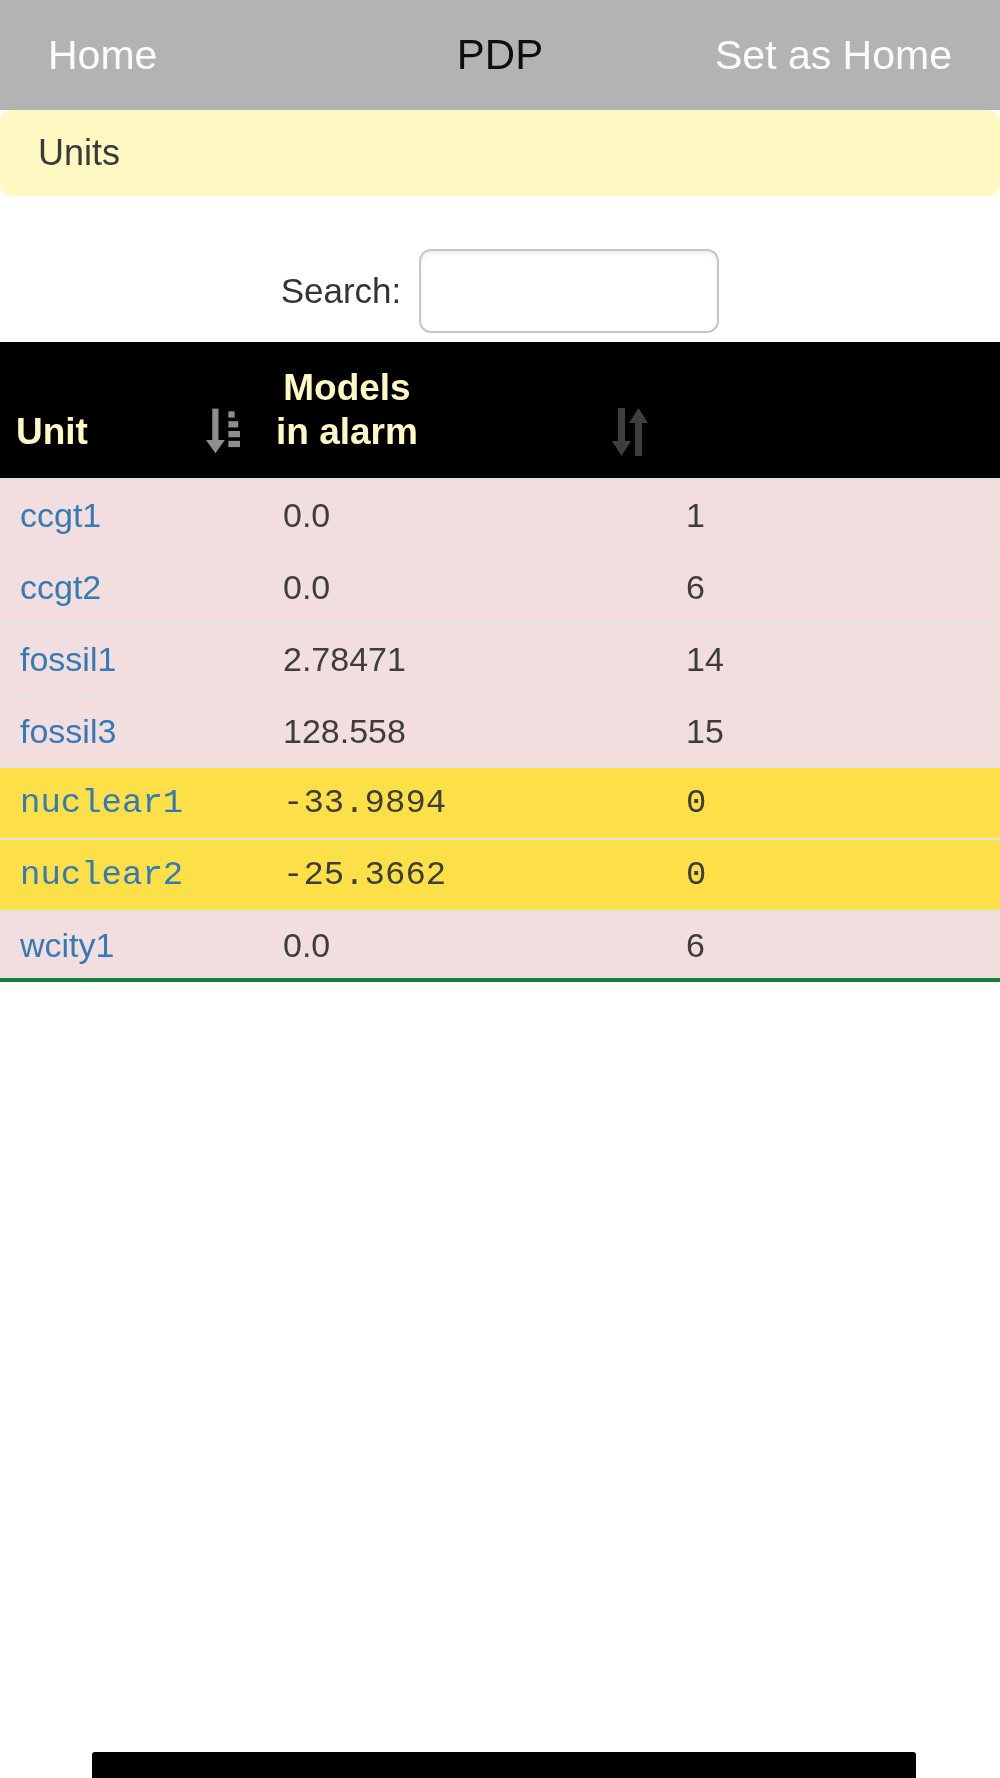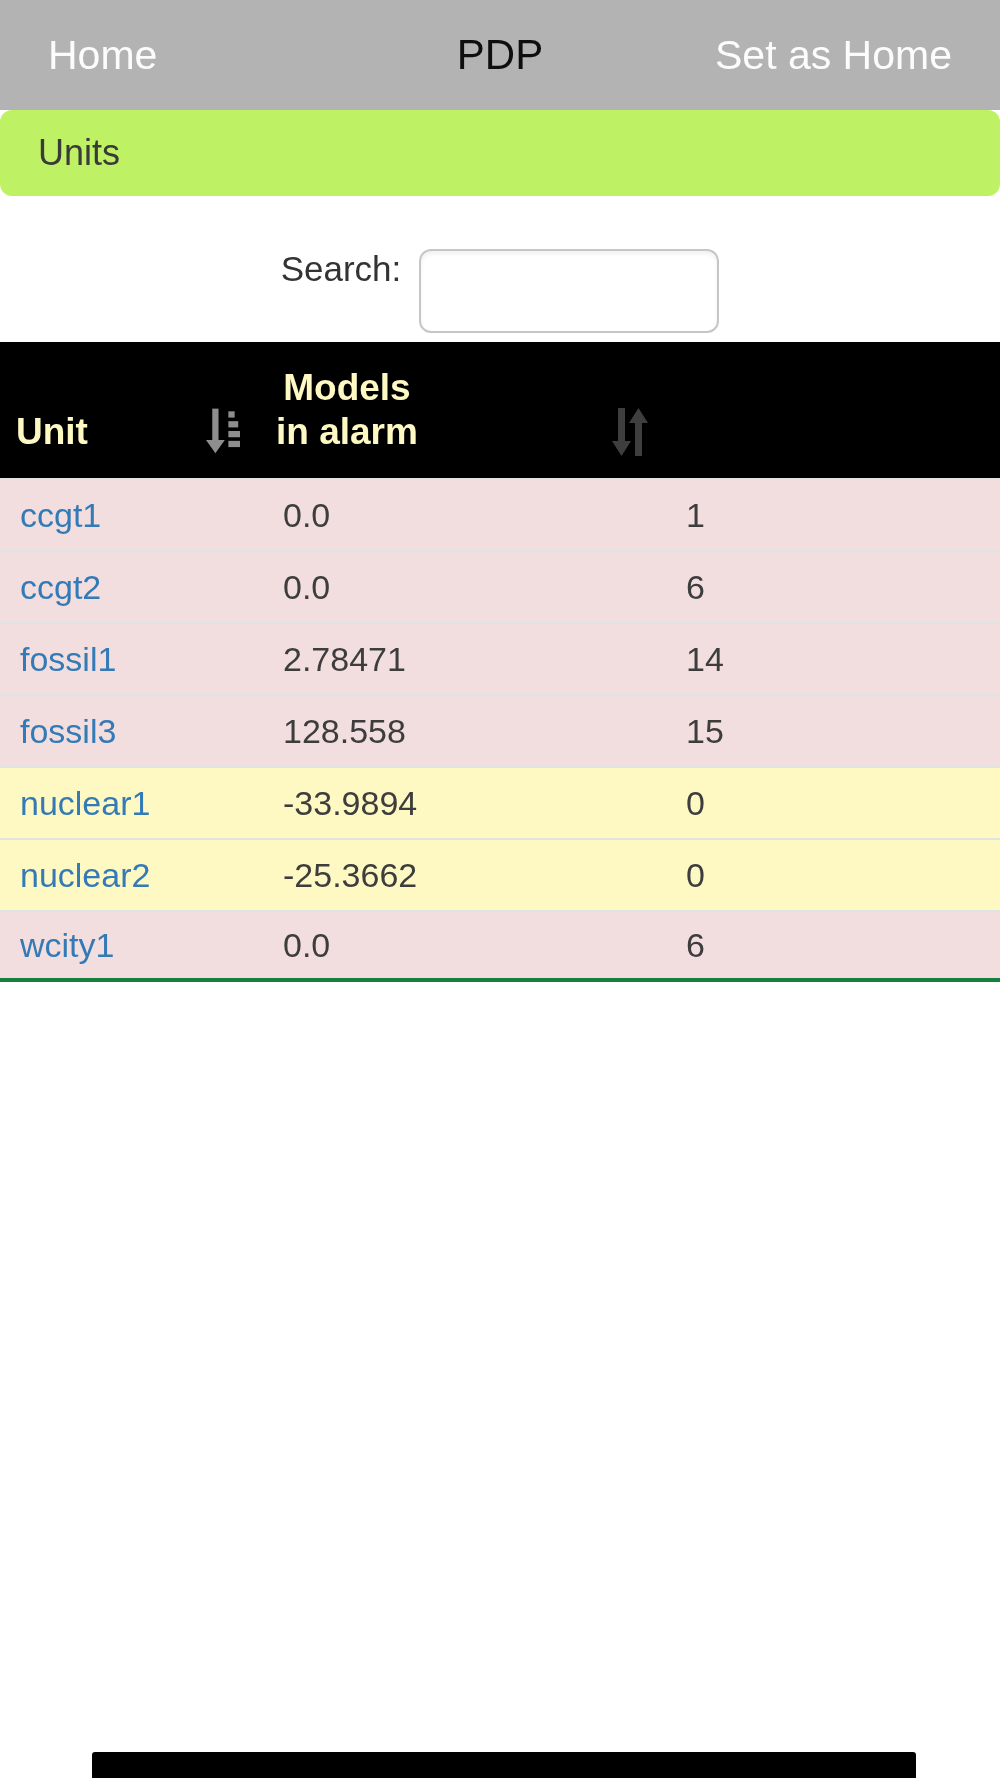--- a/index.html
+++ b/index.html
@@ -20,29 +20,29 @@
     font-size:41px; color:#fcfcfc; font-weight:400; cursor:pointer;
     white-space:nowrap;
   }
   .navbar .nav-title {
     font-size:42px; color:#0e0e0e; font-weight:400;
     position:absolute; left:50%; transform:translateX(-50%);
   }
 
   
   .units-bar {
-    height:86px; background:#bef264; border-radius:12px;
+    height:86px; background:#fef9c3; border-radius:12px;
     display:flex; align-items:center; padding-left:38px;
     font-size:36px; color:#3a3a3a;
   }
 
   
   .search-row {
     margin-top:53px; height:84px;
-    display:flex; align-items:flex-start; justify-content:center;
+    display:flex; align-items:center; justify-content:center;
   }
   .search-label { font-size:35px; color:#333333; margin-right:18px; }
   .search-input {
     width:300px; height:84px; background:#ffffff;
     border:2px solid #c6c6c6; border-radius:12px;
     box-shadow:inset 0 3px 4px rgba(0,0,0,0.06);
     font-size:34px; color:#333; padding:0 16px; outline:none;
   }
 
   
@@ -61,21 +61,21 @@
   .th-models .sort-icon { right:12px; }
   .th-models { padding-right:56px; }
 
   .trow {
     display:grid; grid-template-columns:260px 400px 340px;
     height:72px; border-top:2px solid #dfe3e3;
   }
   .trow:first-of-type { border-top:3px solid #c9c9c9; }
   .trow:last-of-type { border-bottom:4px solid #15803d; }
   .trow.alarm { background:#f2dede; }
-  .trow.ok { background:#fef9c3; }
+  .trow.ok { background:#fde047;font-family:Liberation Mono, monospace; }
   .td {
     display:flex; align-items:center; font-size:34px; color:#3d3d3d;
   }
   .td-unit { padding-left:20px; }
   .td-mw { padding-left:23px; }
   .td-alarm { padding-left:26px; }
   .unit-link { color:#337ab7; text-decoration:none; cursor:pointer; }
 
   
   .bottom-bar {

